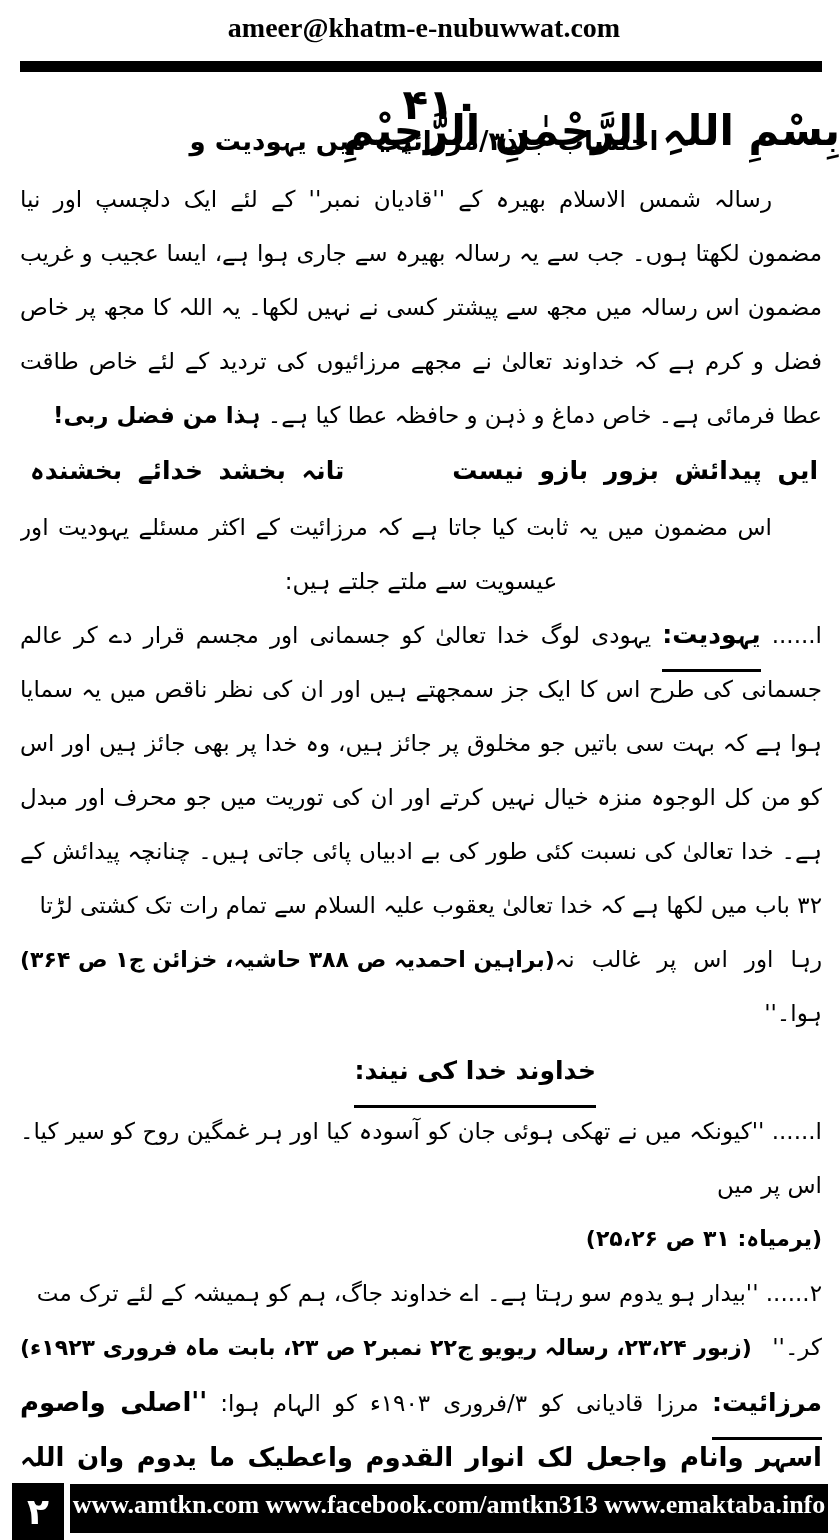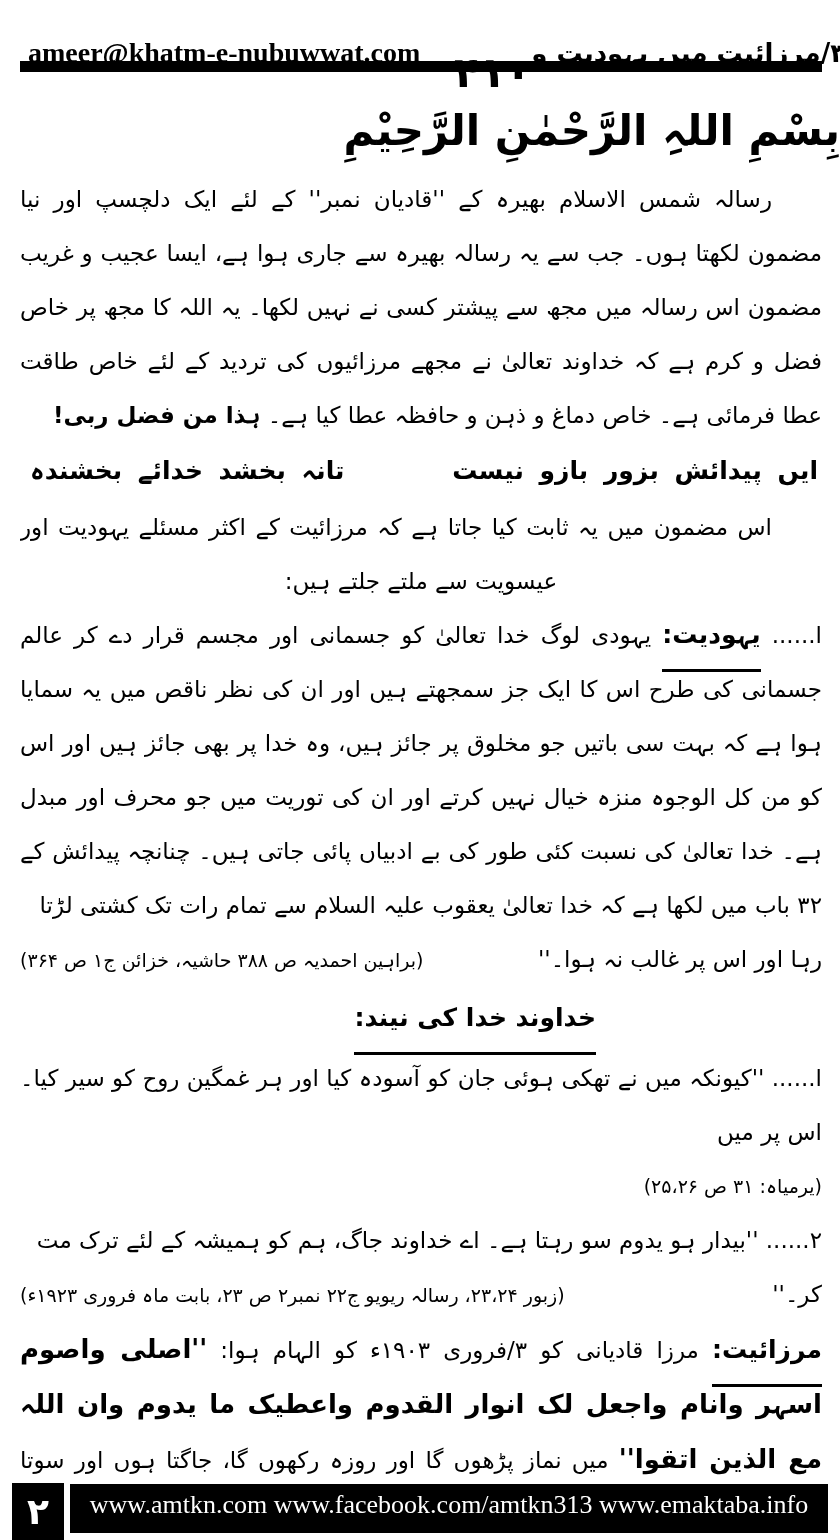--- a/index.html
+++ b/index.html
@@ -9,21 +9,21 @@
     width:840px; height:1540px;
     background:#ffffff;
     color:#000;
     font-family:"DejaVu Sans", sans-serif;
     overflow:hidden;
     margin:0 auto;
   }
   
   .hdr {
     position:absolute; top:12px; left:28px; right:20px;
-    display:flex; align-items:center;
+    display:flex; align-items:center;flex-direction:column;
   }
   .hdr-email {
     font-family:"Liberation Serif", serif;
     font-weight:bold; font-size:28px; letter-spacing:0px;
     direction:ltr; white-space:nowrap;
   }
   .hdr-num {
     font-size:42px; font-weight:bold; line-height:1;
     margin-left:34px; direction:rtl;margin-top:40px;
   }
@@ -61,21 +61,21 @@
   }
   .couplet {
     display:flex; justify-content:space-between;
     direction:rtl; font-weight:bold; font-size:25px;
     word-spacing:7px; padding:2px 4px 2px 10px;
   }
   .row {
     display:flex; justify-content:space-between; align-items:baseline;
     direction:rtl;
   }
-  .cite { font-size:19px; font-weight:normal; white-space:nowrap; }
+  .cite { font-size:22px; font-weight:bold; white-space:nowrap; }
   .sect-head-wrap { text-align:right; padding-right:226px; margin:4px 0 6px 0; }
   .arabic-bold { font-weight:bold; font-size:26px; }
   .num-marker { letter-spacing:1px; }
   
   .ftr-square {
     position:absolute; left:12px; bottom:0;
     width:52px; height:57px; background:#000;
     color:#fff; font-size:36px; font-weight:bold;
     display:flex; align-items:center; justify-content:center;
     direction:rtl;
@@ -83,21 +83,21 @@
   .ftr-lines {
     position:absolute; left:70px; right:12px; bottom:44px;
     height:12px;
     border-top:4px solid #000; border-bottom:4px solid #000;
   }
   .ftr-bar {
     position:absolute; left:70px; right:12px; bottom:7px;
     height:46px; background:#000;
     color:#fff; text-align:center;
     font-family:"Liberation Serif", serif;
-    font-weight:normal; font-size:26px; line-height:35px;
+    font-weight:bold; font-size:26px; line-height:35px;
     direction:ltr; white-space:nowrap;
   }
 </style>
 </head>
 <body>
 
 <div class="page">
 
   <div class="hdr">
     <span class="hdr-email">ameer@khatm-e-nubuwwat.com</span>

